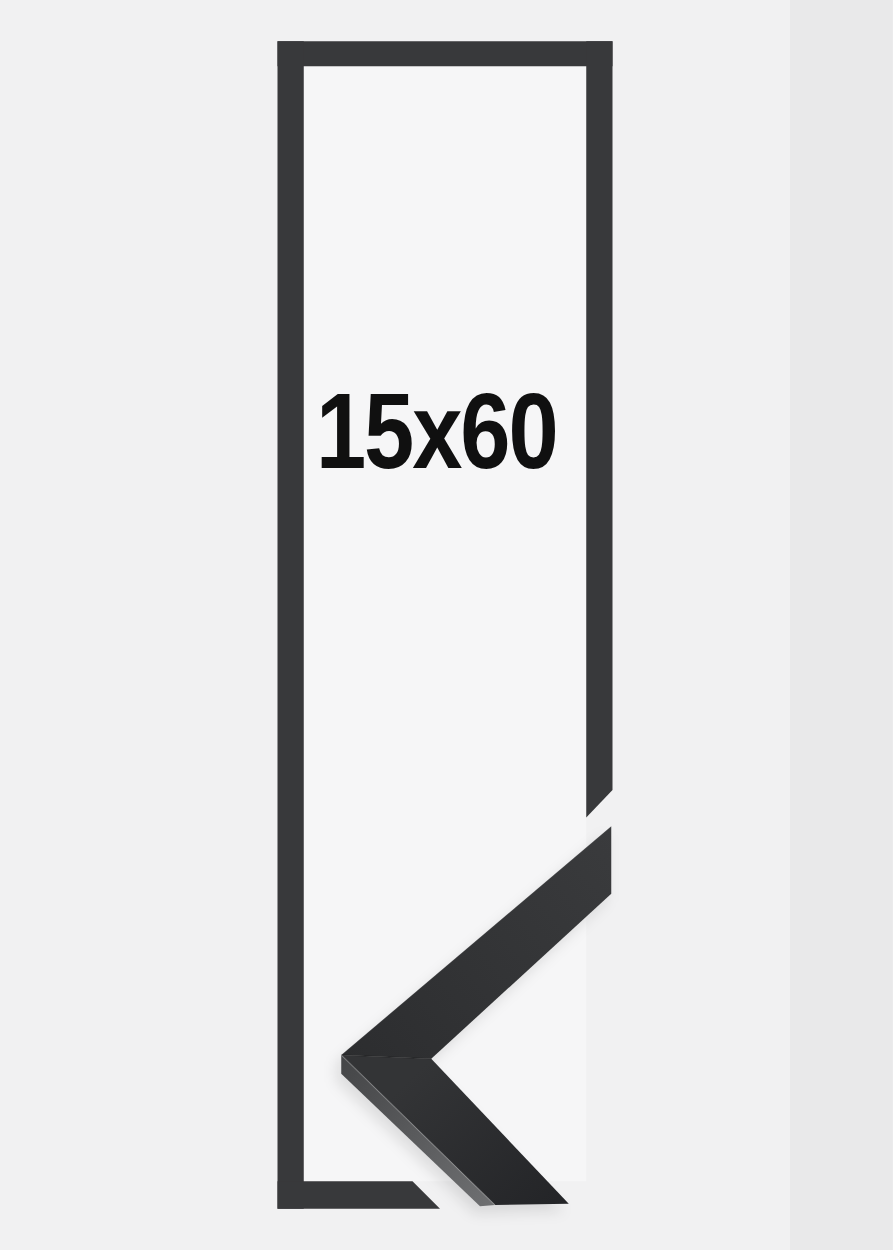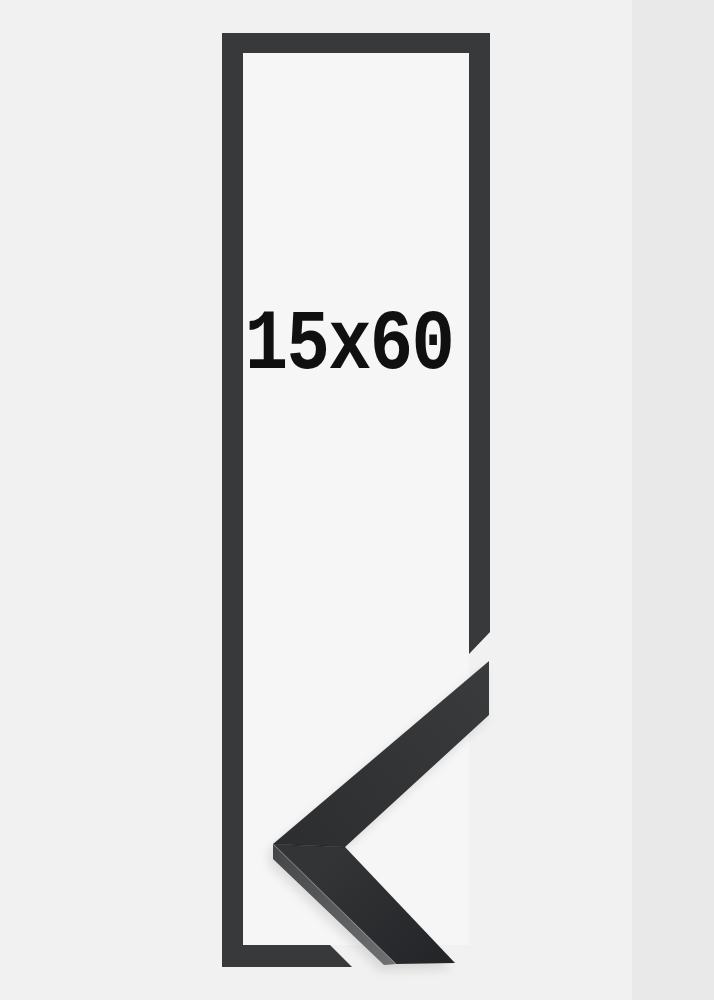--- a/index.html
+++ b/index.html
@@ -1,21 +1,21 @@
 <!DOCTYPE html>
 <html style="--background: #f1f1f2; --opening-background: #f6f6f7; --outline: #38393b; --label-text: #101010; --moulding-dark: #2c2d2f; --moulding-dark-light: #3a3b3d; --moulding-face-top: #333436; --moulding-face-bottom: #232427; --moulding-side-dark: #454648; --moulding-side-light: #6e6f71;"><head>
 <meta charset="utf-8">
 <style>
   html,body{margin:0;padding:0;background:#e9e9ea;}
   .stage{
     position:relative;
     width:632px;height:1000px;
     background:var(--background,#f1f1f2);
     overflow:hidden;
-    font-family:Liberation Mono, monospace;
+    font-family:Liberation Sans, sans-serif;
   }
   .artwork{position:absolute;left:0;top:0;width:714px;height:1000px;display:block;}
   .opening{fill:var(--opening-background,#f6f6f7);}
   .bar{fill:var(--outline,#38393b);}
   .shadow{fill:#000;fill-opacity:.10;}
   .seam{stroke:rgba(0,0,0,.30);stroke-width:1;fill:none;}
   .arris{stroke:rgba(255,255,255,.14);stroke-width:1.2;fill:none;}
   .edge-hi{stroke:rgba(255,255,255,.08);stroke-width:1;fill:none;}
   .stop-up-a{stop-color:var(--moulding-dark,#2c2d2f);}
   .stop-up-b{stop-color:var(--moulding-dark-light,#3a3b3d);}

